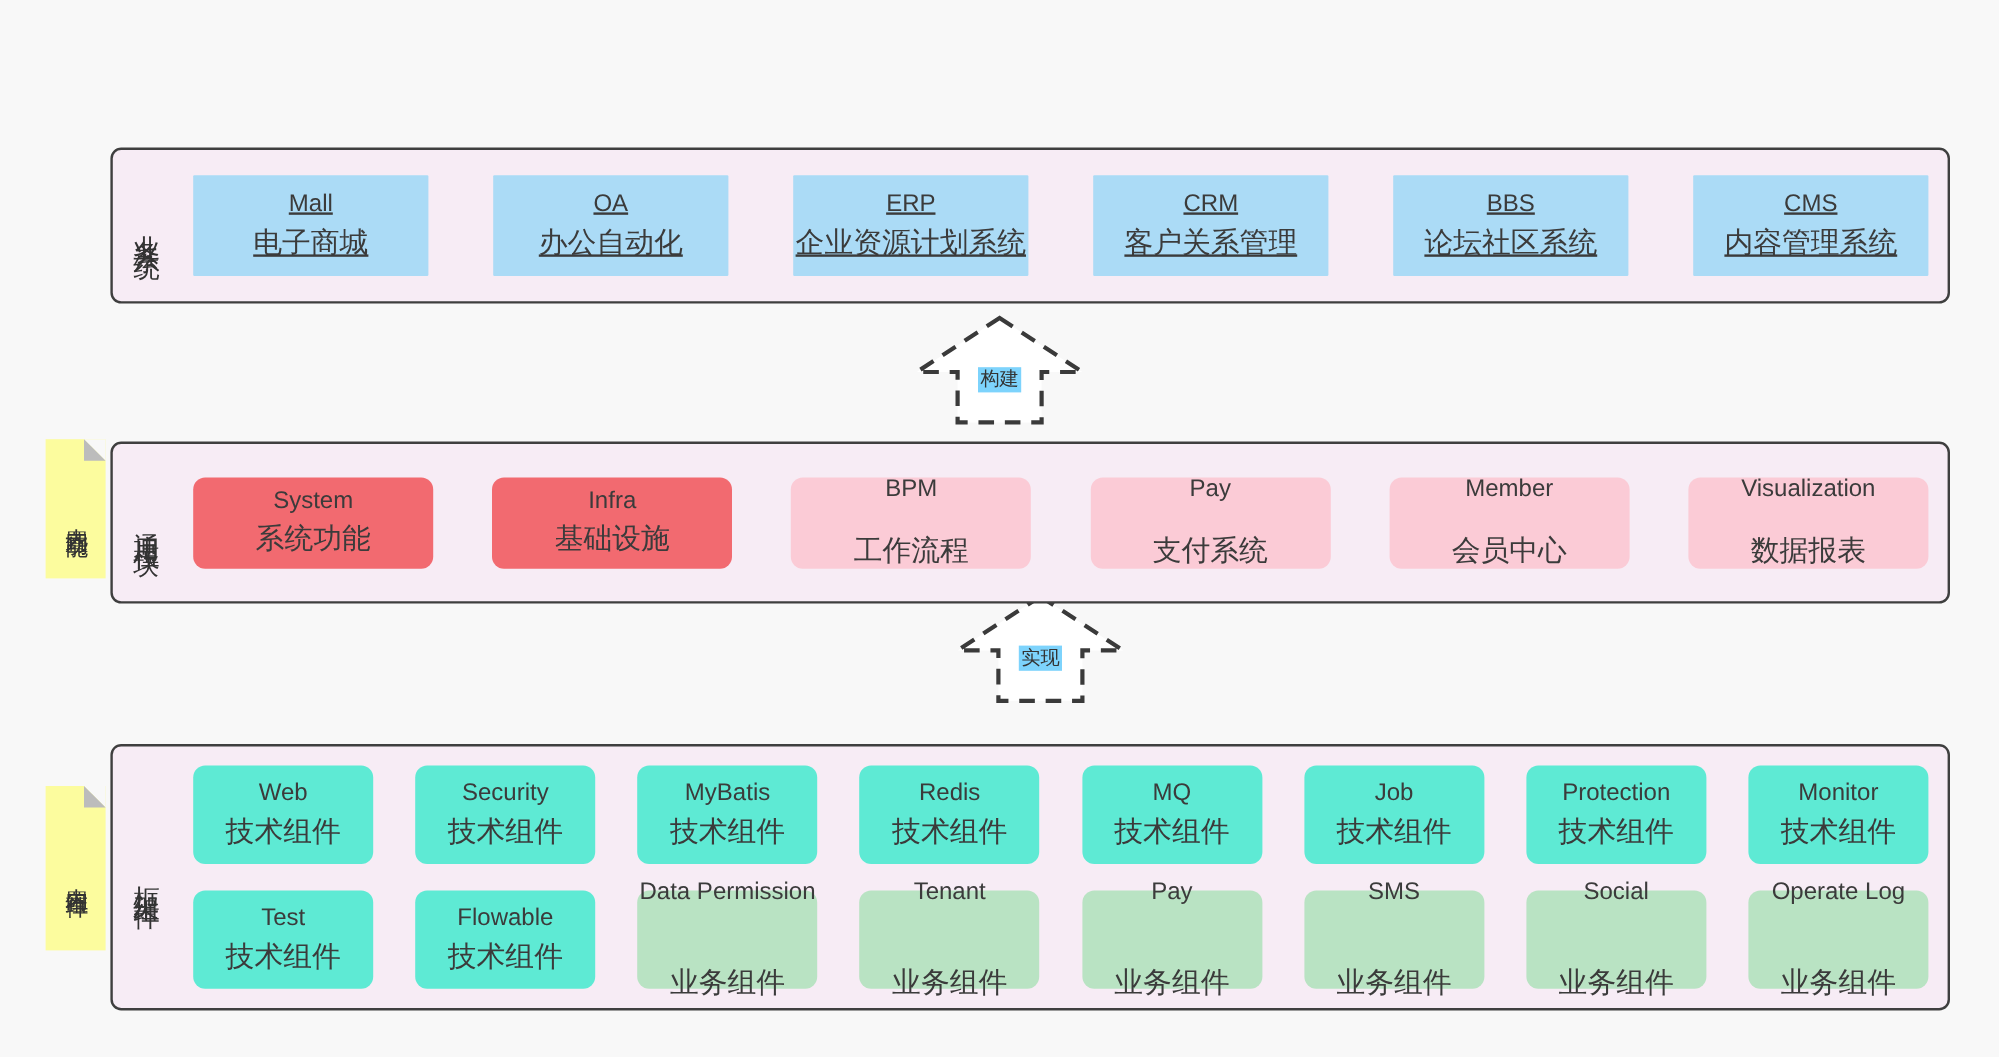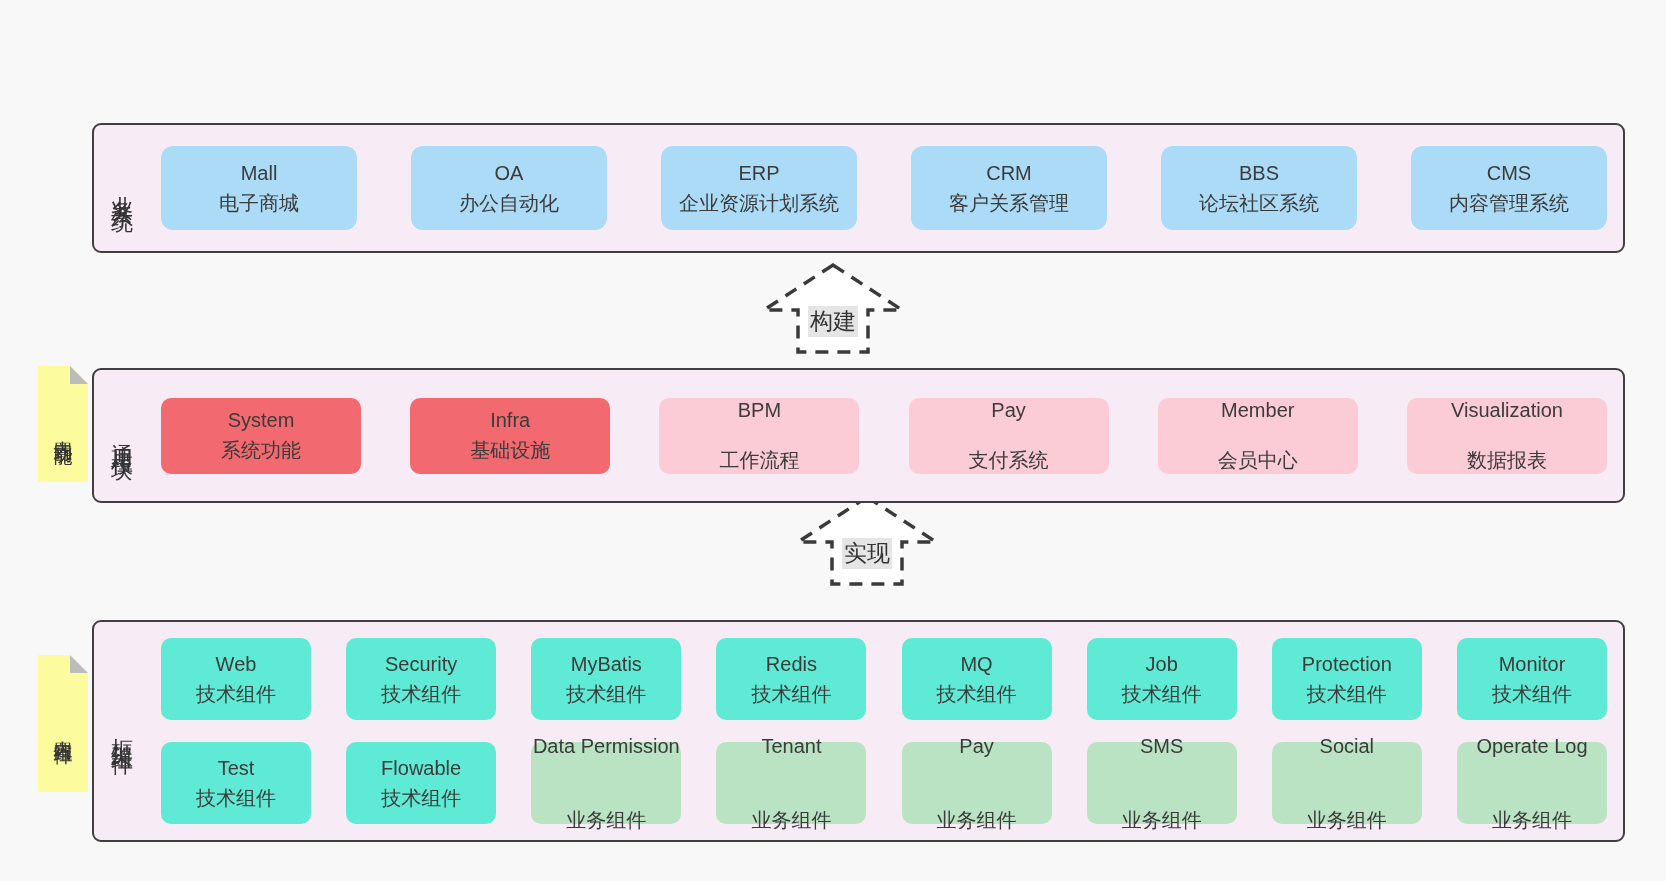--- a/index.html
+++ b/index.html
@@ -31,23 +31,23 @@
     flex:1; display:flex; flex-direction:column; justify-content:center;
     gap:22px; padding:0 16px 0 24px;
   }
   .row { display:flex; justify-content:space-between; }
 
   .box {
     display:flex; flex-direction:column; justify-content:center; align-items:center;
     text-align:center; line-height:1.35; flex:0 0 auto; box-sizing:border-box;
   }
   .box .t { font-size:20px; }
-  .box .s { font-size:20px; margin-top:3px; }
-
-  .sz-top { width:196px; height:84px; border-radius:12px; }
+  .box .s { font-size:24px; margin-top:3px; }
+
+  .sz-top { width:196px; height:84px; border-radius:1px;text-decoration:underline; }
   .sz-mid { width:200px; height:76px; border-radius:10px; }
   .sz-bot { width:150px; height:82px; border-radius:10px; }
 
   .blue       { background:#abdbf6; }
   .red        { background:#f26a70; }
   .pink       { background:#fbcbd6;gap:20px; }
   .green      { background:#5eead4; }
   .lightgreen { background:#b9e3c3;gap:44px; }
 
   .sticky {
@@ -69,21 +69,21 @@
     font-size:19px; letter-spacing:2px; color:#333;
     margin:auto; padding-top:10px;
   }
 
   .arrow-wrap { position:absolute; z-index:1; }
   #arrow-build     { left:758px; top:260px; width:150px; height:96px; }
   #arrow-implement { left:792px; top:492px; width:150px; height:96px; }
   .arrow-wrap svg { display:block; }
   .arrow-label {
     position:absolute; left:50%; top:46px; transform:translateX(-50%);
-    background:#e5e5e5; padding:0 2px; font-size:23px; color:#333; white-space:nowrap;
+    background:#7dd3fc; padding:0 2px; font-size:16px; color:#333; white-space:nowrap;
   }
 </style>
 </head>
 <body>
 
 <div class="panel" id="panel-business">
   <div class="panel-label">业务系统</div>
   <div class="boxes">
     <div class="box sz-top blue">
       <div class="t">Mall</div>

